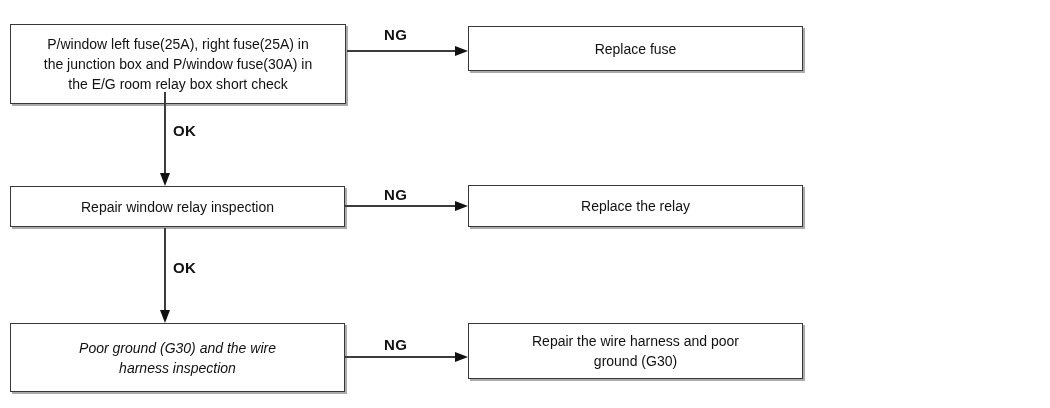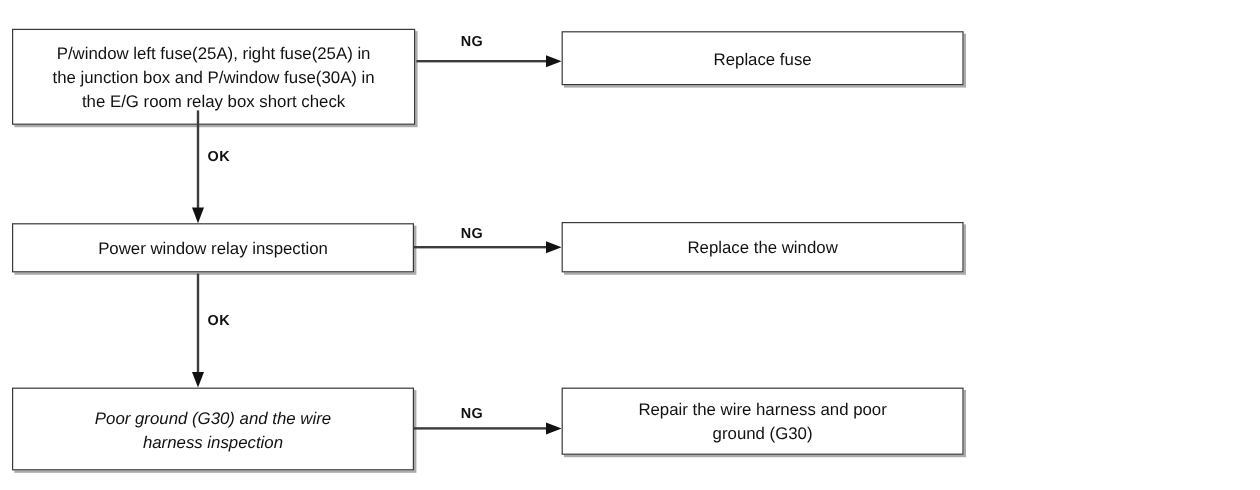--- a/index.html
+++ b/index.html
@@ -60,21 +60,21 @@
   .arr-down {
     position: absolute;
     width: 0; height: 0;
     border-left: 5px solid transparent;
     border-right: 5px solid transparent;
     border-top: 13px solid #111111;
   }
   .edge-label {
     position: absolute;
     font-weight: bold;
-    font-size: 12px;
+    font-size: 15px;
     line-height: 15px;
     color: #111111;
     letter-spacing: 0.3px;
   }
   #ng-label-1 { left: 384px; top: 27px; }
   #ng-label-2 { left: 384px; top: 187px; }
   #ng-label-3 { left: 384px; top: 337px; }
   #ok-label-1 { left: 173px; top: 123px; }
   #ok-label-2 { left: 173px; top: 260px; }
 
@@ -105,27 +105,27 @@
   <div class="arr-right" id="ng-head-1"></div>
   <div class="box" id="box-act-1">
     <span class="label">Replace fuse</span>
   </div>
 
   <span class="edge-label" id="ok-label-1">OK</span>
   <div class="vline" id="ok-line-1"></div>
   <div class="arr-down" id="ok-head-1"></div>
 
   <div class="box" id="box-check-2">
-    <span class="label">Power window relay inspection</span>
+    <span class="label">Repair window relay inspection</span>
   </div>
   <span class="edge-label" id="ng-label-2">NG</span>
   <div class="hline" id="ng-line-2"></div>
   <div class="arr-right" id="ng-head-2"></div>
   <div class="box" id="box-act-2">
-    <span class="label">Replace the window</span>
+    <span class="label">Replace the relay</span>
   </div>
 
   <span class="edge-label" id="ok-label-2">OK</span>
   <div class="vline" id="ok-line-2"></div>
   <div class="arr-down" id="ok-head-2"></div>
 
   <div class="box" id="box-check-3">
     <span class="label">Poor ground (G30) and the wire
 harness inspection</span>
   </div>

